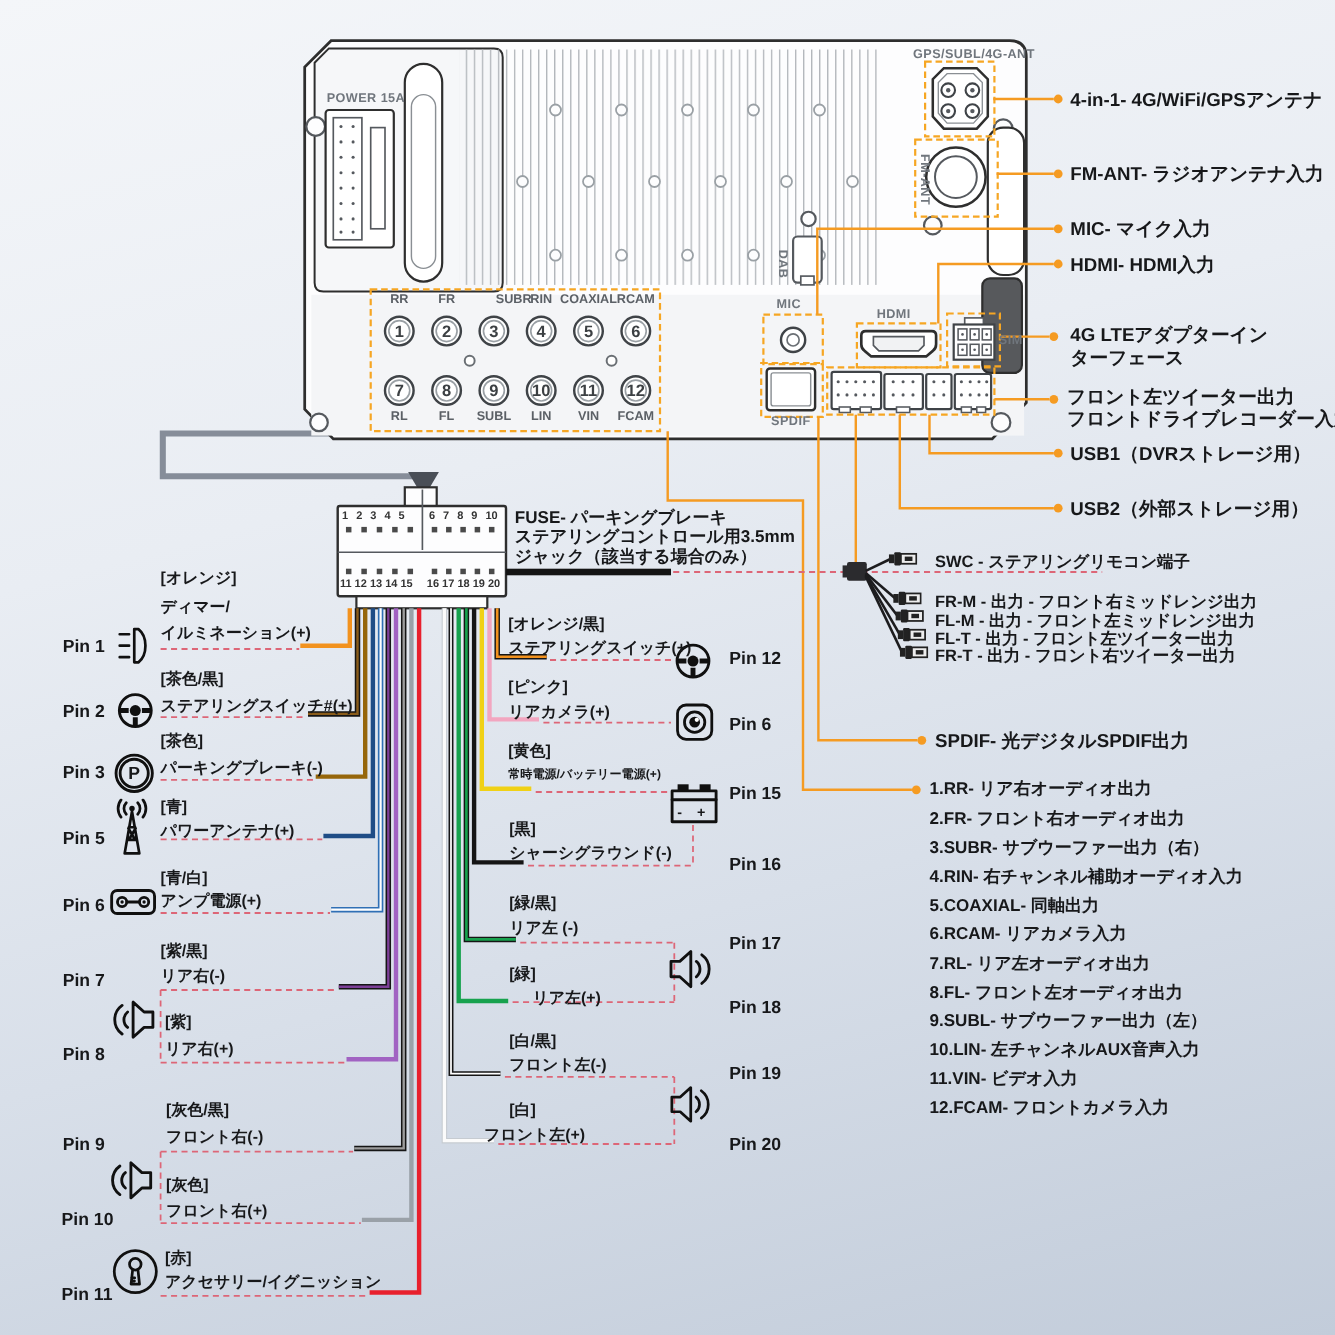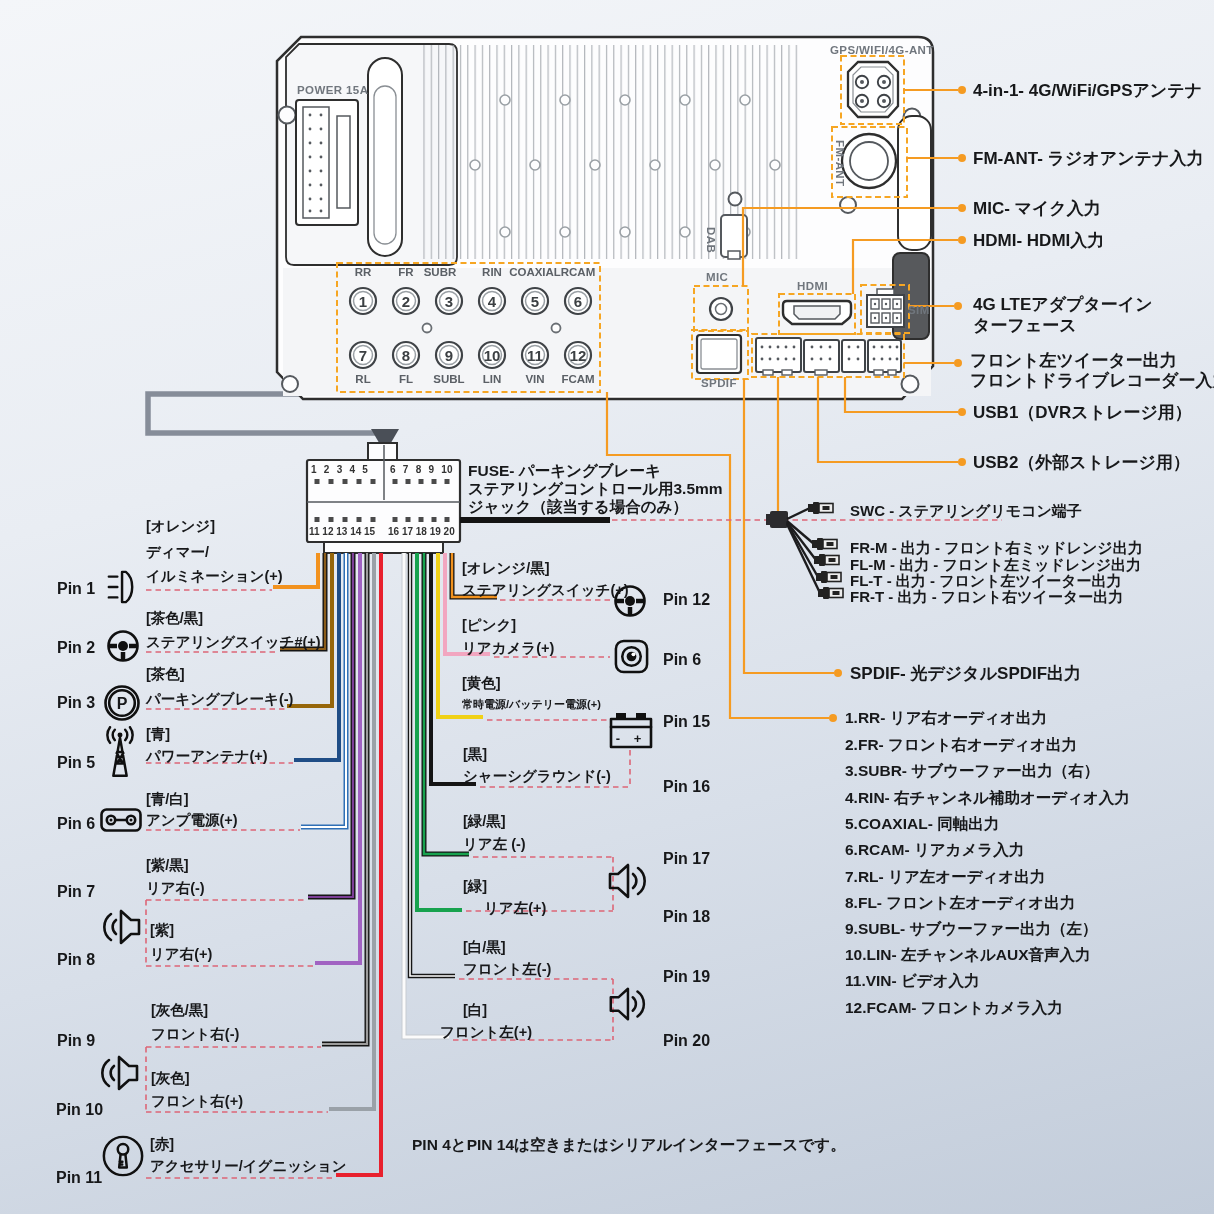--- a/index.html
+++ b/index.html
@@ -459,31 +459,31 @@
   <use href="#spkl" x="98" y="1050" width="44" height="46"></use>
   <use href="#key" x="101" y="1133" width="44" height="46"></use>
   <use href="#steer" x="612" y="583" width="36" height="36"></use>
   <use href="#cam" x="613" y="638" width="37" height="37"></use>
   <use href="#bat" x="609" y="710" width="44" height="40"></use>
   <use href="#spk" x="605" y="858" width="44" height="46"></use>
   <use href="#spk" x="605" y="983" width="44" height="42"></use>
 </svg>
 
 <div class="t f11" style="left:297px;top:84px">POWER 15A</div>
-<div class="t f11" style="left:830px;top:44px">GPS/WIFI/4G-ANT</div>
+<div class="t f11" style="left:830px;top:44px">GPS/SUBL/4G-ANT</div>
 <div class="t f11 vert" style="left:846px;top:140px">FM-ANT</div>
 <div class="t f11 vert" style="left:717px;top:227px">DAB</div>
 <div class="t f11" style="left:706px;top:271px">MIC</div>
 <div class="t f11" style="left:797px;top:280px">HDMI</div>
 <div class="t f11" style="left:908px;top:304px">SIM</div>
 <div class="t f11" style="left:701px;top:377px">SPDIF</div>
 
 <div class="t rlab" style="left:331px;top:266px">RR</div>
 <div class="t rlab" style="left:374px;top:266px">FR</div>
-<div class="t rlab" style="left:408px;top:266px">SUBR</div>
+<div class="t rlab" style="left:435px;top:266px">SUBR</div>
 <div class="t rlab" style="left:460px;top:266px">RIN</div>
 <div class="t rlab" style="left:503px;top:266px">COAXIAL</div>
 <div class="t rlab" style="left:546px;top:266px">RCAM</div>
 <div class="t num" style="left:349px;top:293px">1</div>
 <div class="t num" style="left:392px;top:293px">2</div>
 <div class="t num" style="left:435px;top:293px">3</div>
 <div class="t num" style="left:478px;top:293px">4</div>
 <div class="t num" style="left:521px;top:293px">5</div>
 <div class="t num" style="left:564px;top:293px">6</div>
 <div class="t num" style="left:349px;top:347px">7</div>
@@ -606,15 +606,14 @@
 <div class="t f16" style="left:663px;top:907px">Pin 18</div>
 
 <div class="t f14" style="left:463px;top:939px">[白/黒]</div>
 <div class="t f14" style="left:463px;top:961px">フロント左(-)</div>
 <div class="t f16" style="left:663px;top:967px">Pin 19</div>
 
 <div class="t f14" style="left:463px;top:1002px">[白]</div>
 <div class="t f14" style="left:440px;top:1024px">フロント左(+)</div>
 <div class="t f16" style="left:663px;top:1031px">Pin 20</div>
 
-<div class="t f155" style="left:412px;top:1136px">PIN 4とPIN 14は空きまたはシリアルインターフェースです。</div>
 
 </div>
 
 </body></html>

